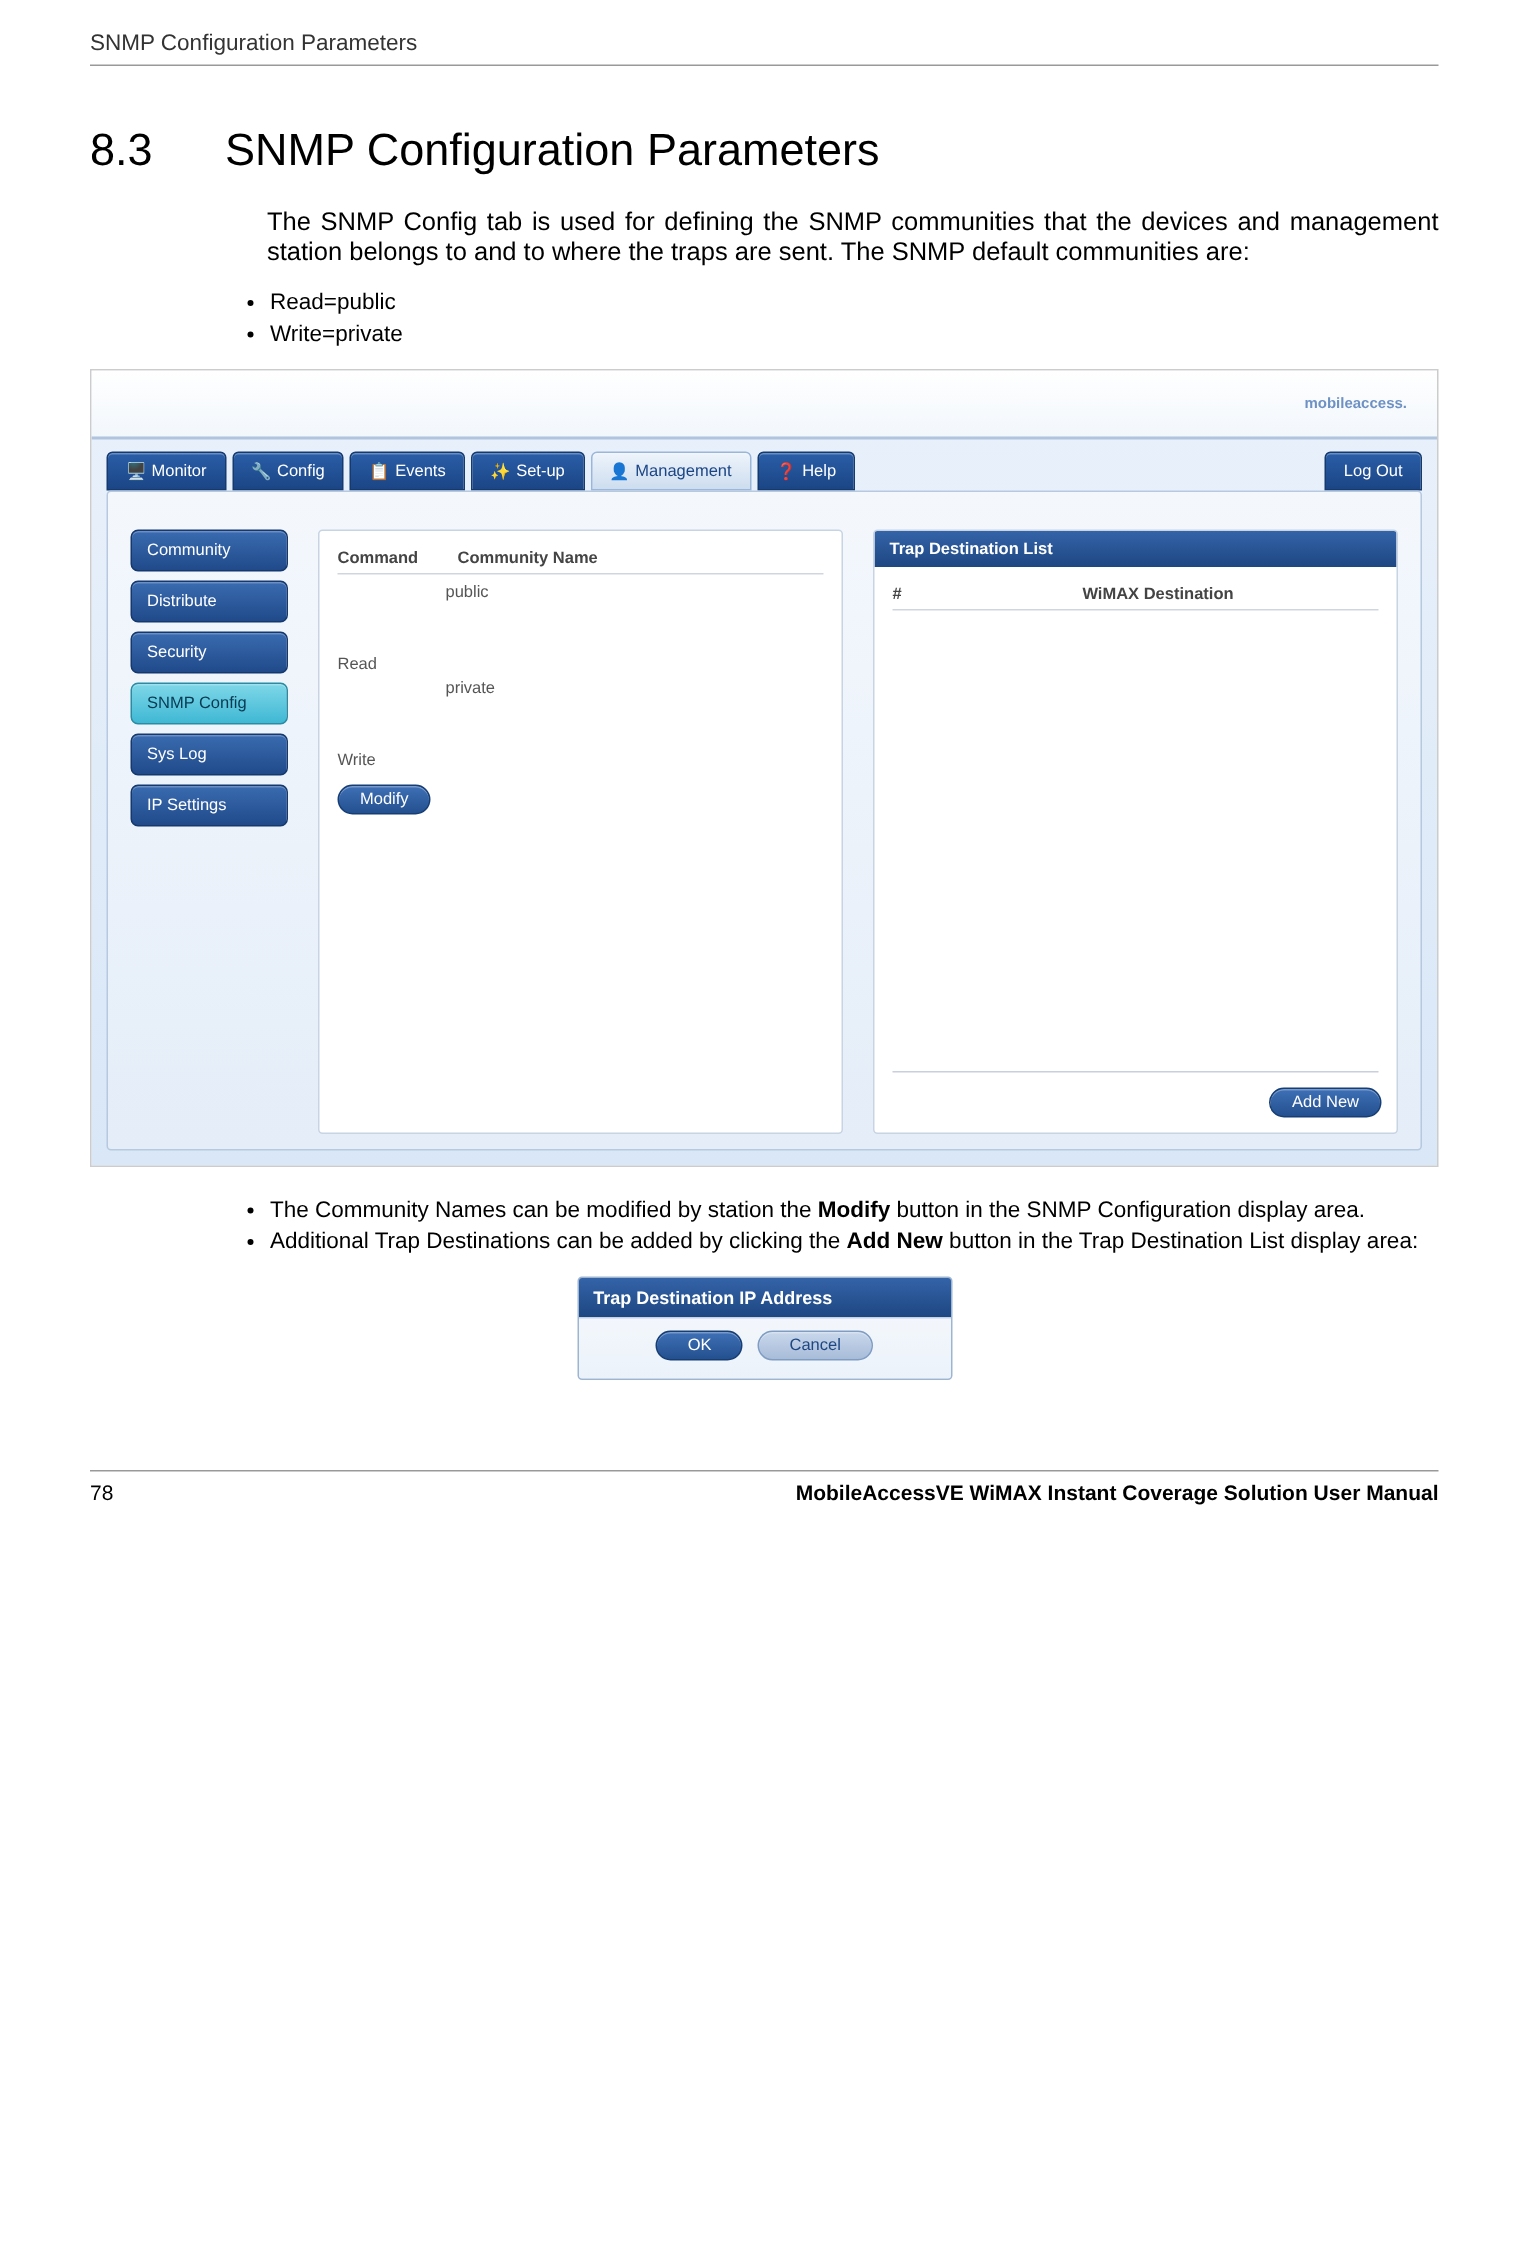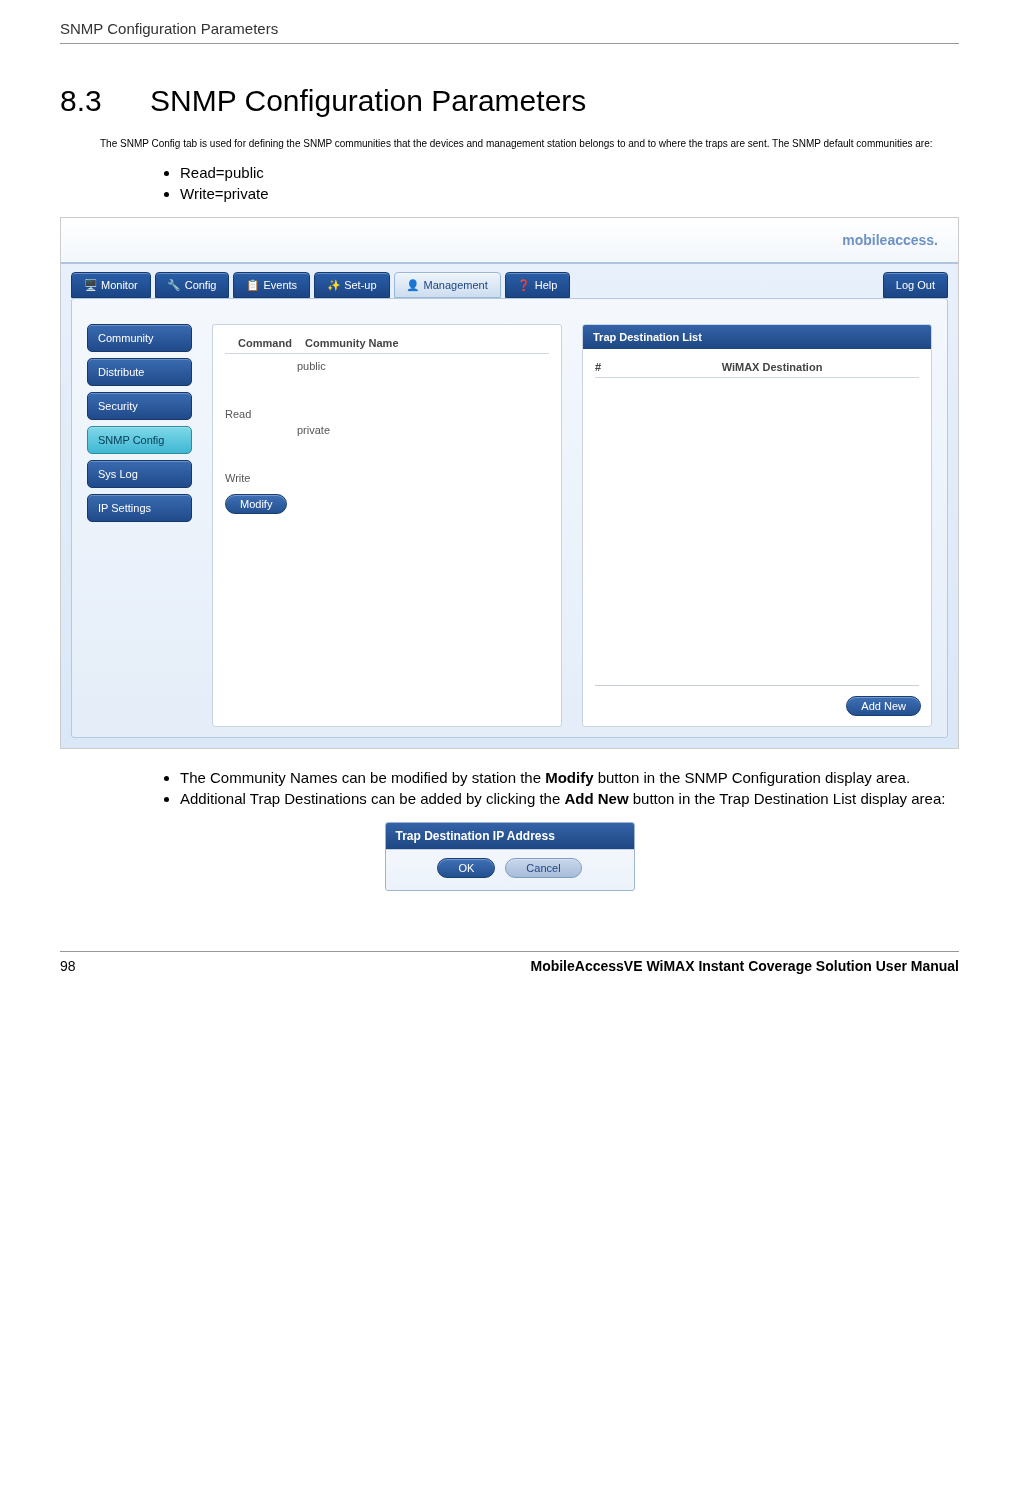--- a/index.html
+++ b/index.html
@@ -29,22 +29,22 @@
   .section-number {
     font-size: 30px;
     font-weight: 400;
     width: 90px;
   }
   .section-title {
     font-size: 30px;
     font-weight: 400;
   }
   .body-text {
-    margin-left: 40px;
-    font-size: 10px;
+    margin-left: 118px;
+    font-size: 17px;
     text-align: justify;
     margin-bottom: 10px;
   }
   ul.body-list {
     margin-left: 90px;
     padding-left: 30px;
     font-size: 15px;
   }
   ul.body-list li {
     margin-bottom: 4px;
@@ -64,21 +64,21 @@
     top: 0; left: 0; right: 0;
     height: 44px;
     background: linear-gradient(#fff,#f2f7fc);
     border-bottom: 2px solid #b0c4de;
     display:flex;
     justify-content:flex-end;
     align-items:center;
     padding-right:20px;
   }
   .logo {
-    font-size: 14px;
+    font-size: 10px;
     color: #6e91c4;
     font-weight: bold;
   }
   .tab-bar {
     position:absolute;
     top:48px; left:10px; right:10px;
     height:30px;
     display:flex;
     gap:4px;
   }
@@ -170,21 +170,21 @@
     position:relative;
   }
   .snmp-table-hdr {
     display:flex;
     font-weight:bold;
     border-bottom:1px solid #d0d6e0;
     padding-bottom:4px;
     margin-bottom:4px;
     color:#444;
   }
-  .snmp-table-hdr div:first-child{width:80px;text-align:center;}
+  .snmp-table-hdr div:first-child{width:80px;}
   .snmp-row {display:flex;padding:2px 0;color:#555;}
   .snmp-row div:first-child{width:72px;margin-top:48px;}
   .pill-btn {
     background: linear-gradient(#3f70b6,#23508f);
     color:#fff;
     font-size:11px;
     border:1px solid #173e74;
     border-radius:12px;
     padding:3px 14px;
     display:inline-block;
@@ -375,16 +375,16 @@
     <div class="dialog">
       <div class="dialog-header">Trap Destination IP Address</div>
       <div class="dialog-footer">
         <div class="pill-btn">OK</div>
         <div class="pill-btn cancel">Cancel</div>
       </div>
     </div>
   </div>
 
   <div class="page-footer">
-    <span>98</span>
+    <span>78</span>
     <span class="ft-right">MobileAccessVE WiMAX Instant Coverage Solution User Manual</span>
   </div>
 </div>
 
 </body></html>

